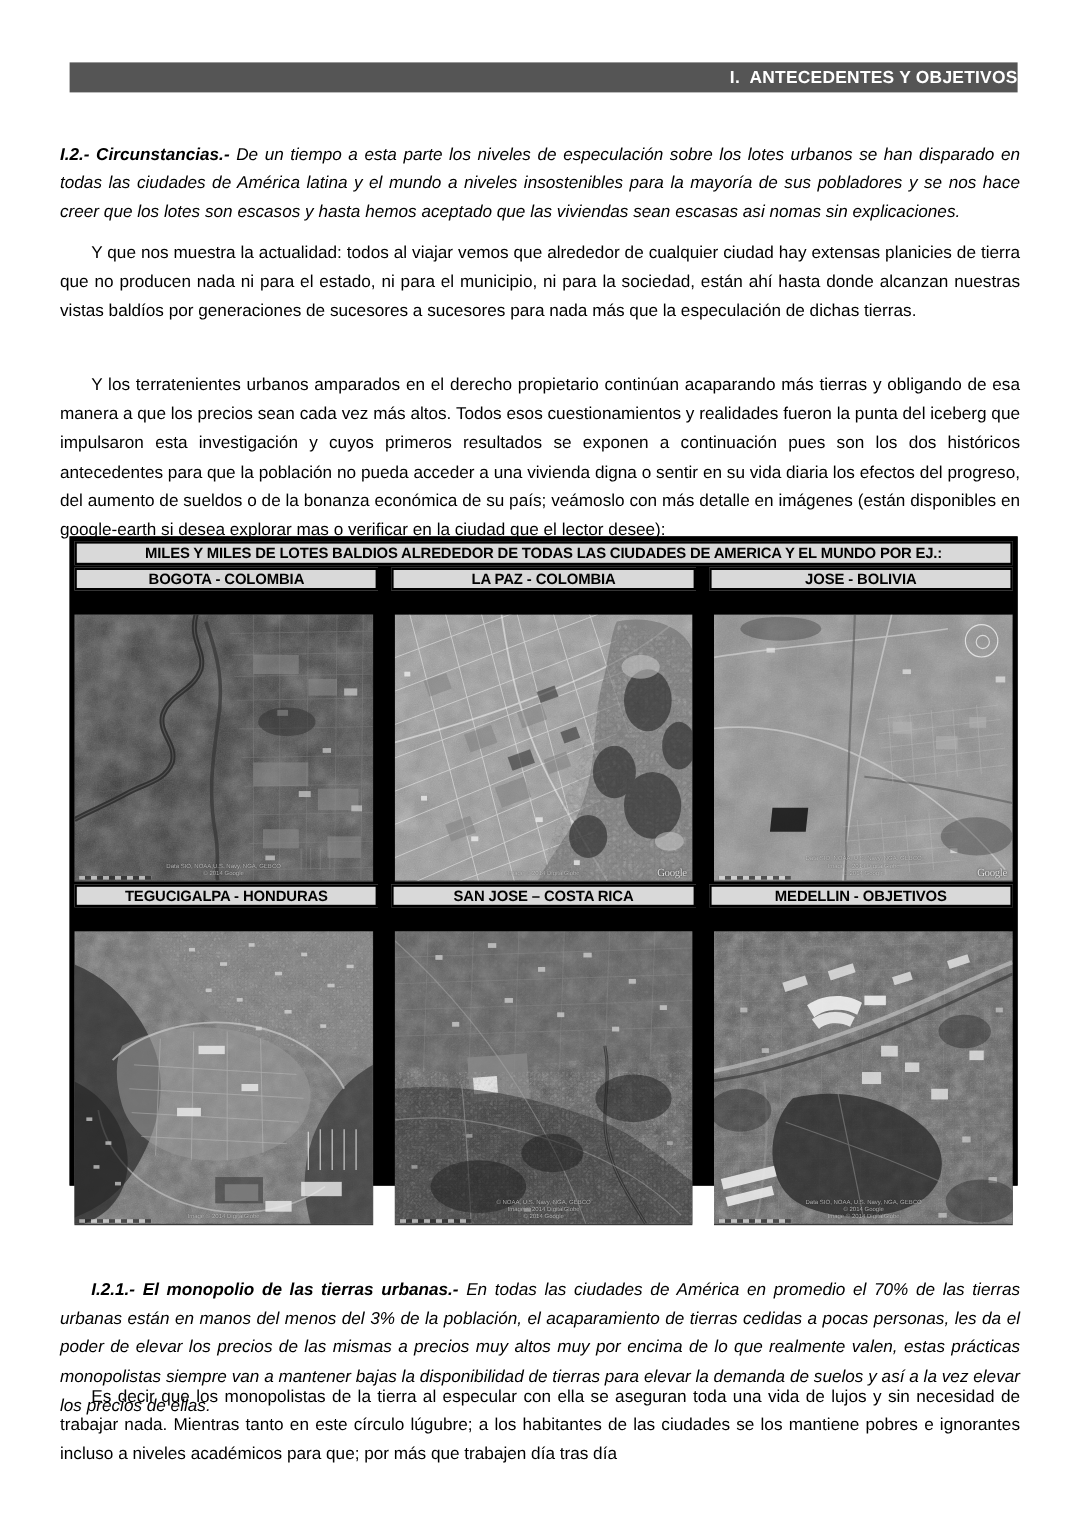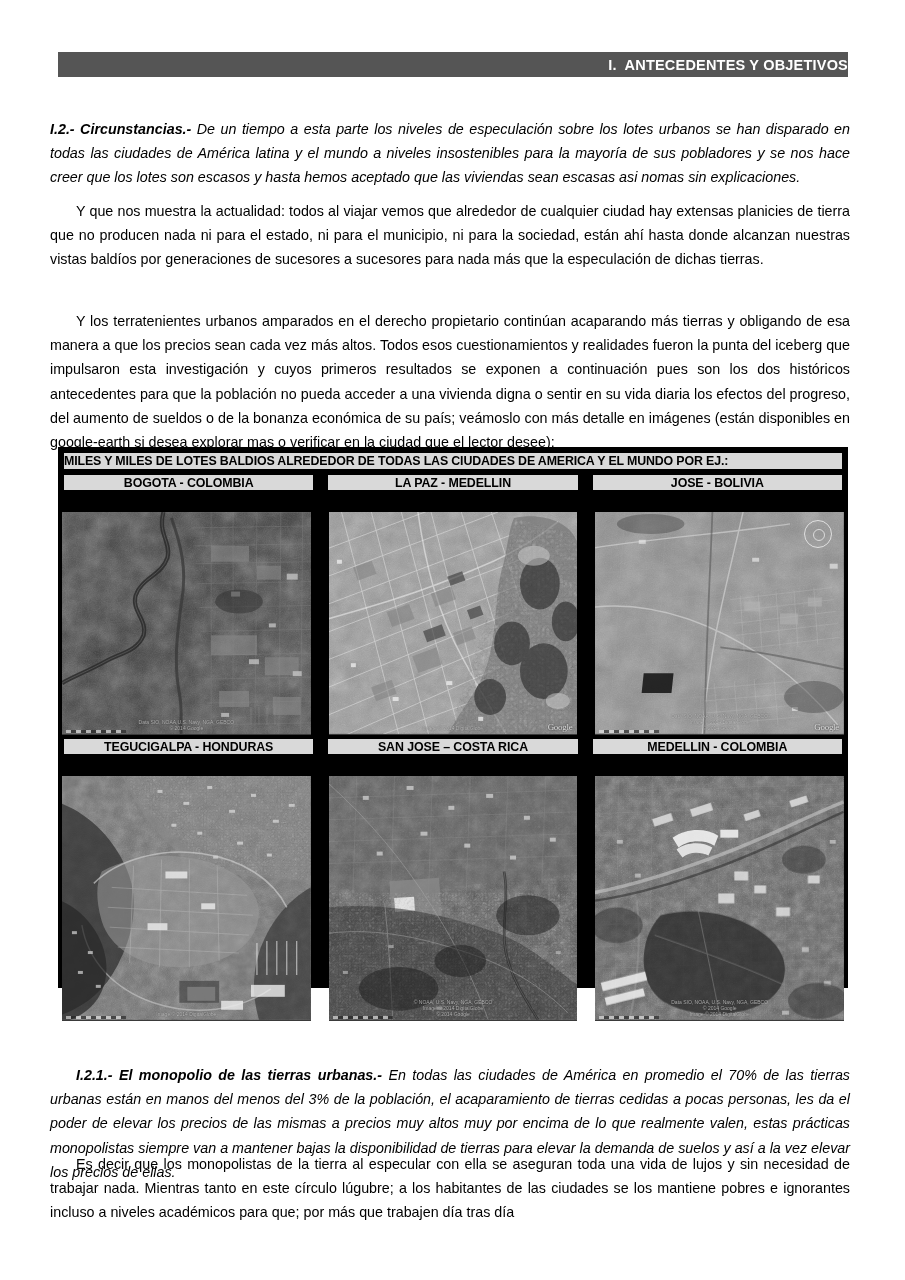--- a/index.html
+++ b/index.html
@@ -77,21 +77,21 @@
     box-sizing: border-box;
     padding: 2px;
   }
   .grid-title {
     height: 20px;
     background: #d9d9d9;
     border: 2px solid #000000;
     box-sizing: border-box;
     display: flex;
     align-items: center;
-    justify-content: flex-start;
+    justify-content: center;
     margin-bottom: 2px;
   }
   .grid-title span {
     font-size: 12.4px;
     font-weight: bold;
     letter-spacing: -0.15px;
     white-space: nowrap;
     color: #000000;
   }
   .grid-row-labels {
@@ -212,21 +212,21 @@
 
     <div class="grid-title">
       <span>MILES Y MILES DE LOTES BALDIOS ALREDEDOR DE TODAS LAS CIUDADES DE AMERICA Y EL MUNDO POR EJ.:</span>
     </div>
 
     <div class="grid-row-labels">
       <div class="cell-label">
         <span>BOGOTA - COLOMBIA</span>
       </div>
       <div class="cell-label">
-        <span>LA PAZ - MEDELLIN</span>
+        <span>LA PAZ - COLOMBIA</span>
       </div>
       <div class="cell-label">
         <span>JOSE - BOLIVIA</span>
       </div>
     </div>
 
     <div class="grid-row-images">
 
       <div class="sat-cell">
         <svg class="sat-img" viewBox="0 0 250 223" preserveAspectRatio="none">
@@ -427,21 +427,21 @@
     </div>
 
     <div class="grid-row-labels">
       <div class="cell-label">
         <span>TEGUCIGALPA - HONDURAS</span>
       </div>
       <div class="cell-label">
         <span>SAN JOSE – COSTA RICA</span>
       </div>
       <div class="cell-label">
-        <span>MEDELLIN - COLOMBIA</span>
+        <span>MEDELLIN - OBJETIVOS</span>
       </div>
     </div>
 
     <div class="grid-row-images row2">
 
       <div class="sat-cell">
         <svg class="sat-img" viewBox="0 0 250 245" preserveAspectRatio="none">
           <defs>
             <filter id="grain4">
                 <feTurbulence type="fractalNoise" baseFrequency="1.0" numOctaves="3"></feTurbulence>

